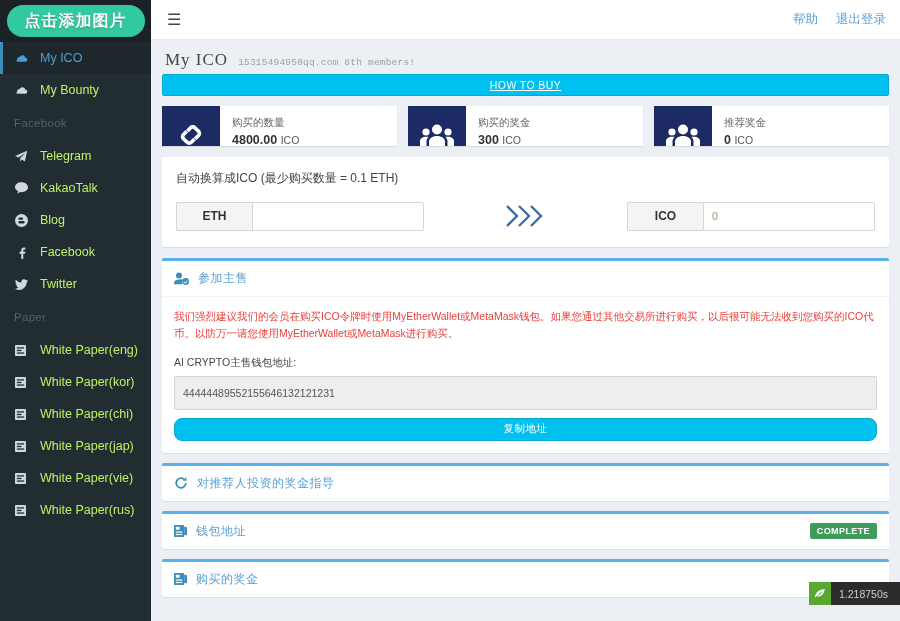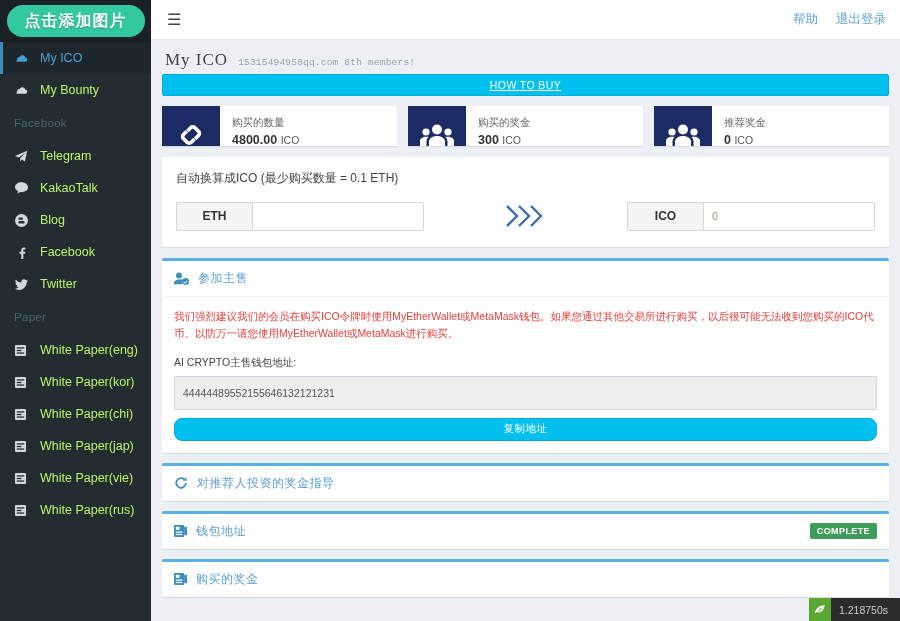--- a/index.html
+++ b/index.html
@@ -258,21 +258,21 @@
     color: #ffffff;
     font-size: 10.5px;
     display: flex; align-items: center; justify-content: center;
     cursor: pointer;
     letter-spacing: .5px;
   }
 
   
   .debugbar {
     position: absolute;
-    right: 0; bottom: 0;
+    right: 0; bottom: 16px;
     height: 23px;
     background: #2c2c2c;
     display: flex; align-items: center;
     border-top-left-radius: 2px;
     padding-right: 6px;
   }
   .debug-icon {
     width: 22px; height: 23px;
     background: #5aa832;
     display: flex; align-items: center; justify-content: center;

